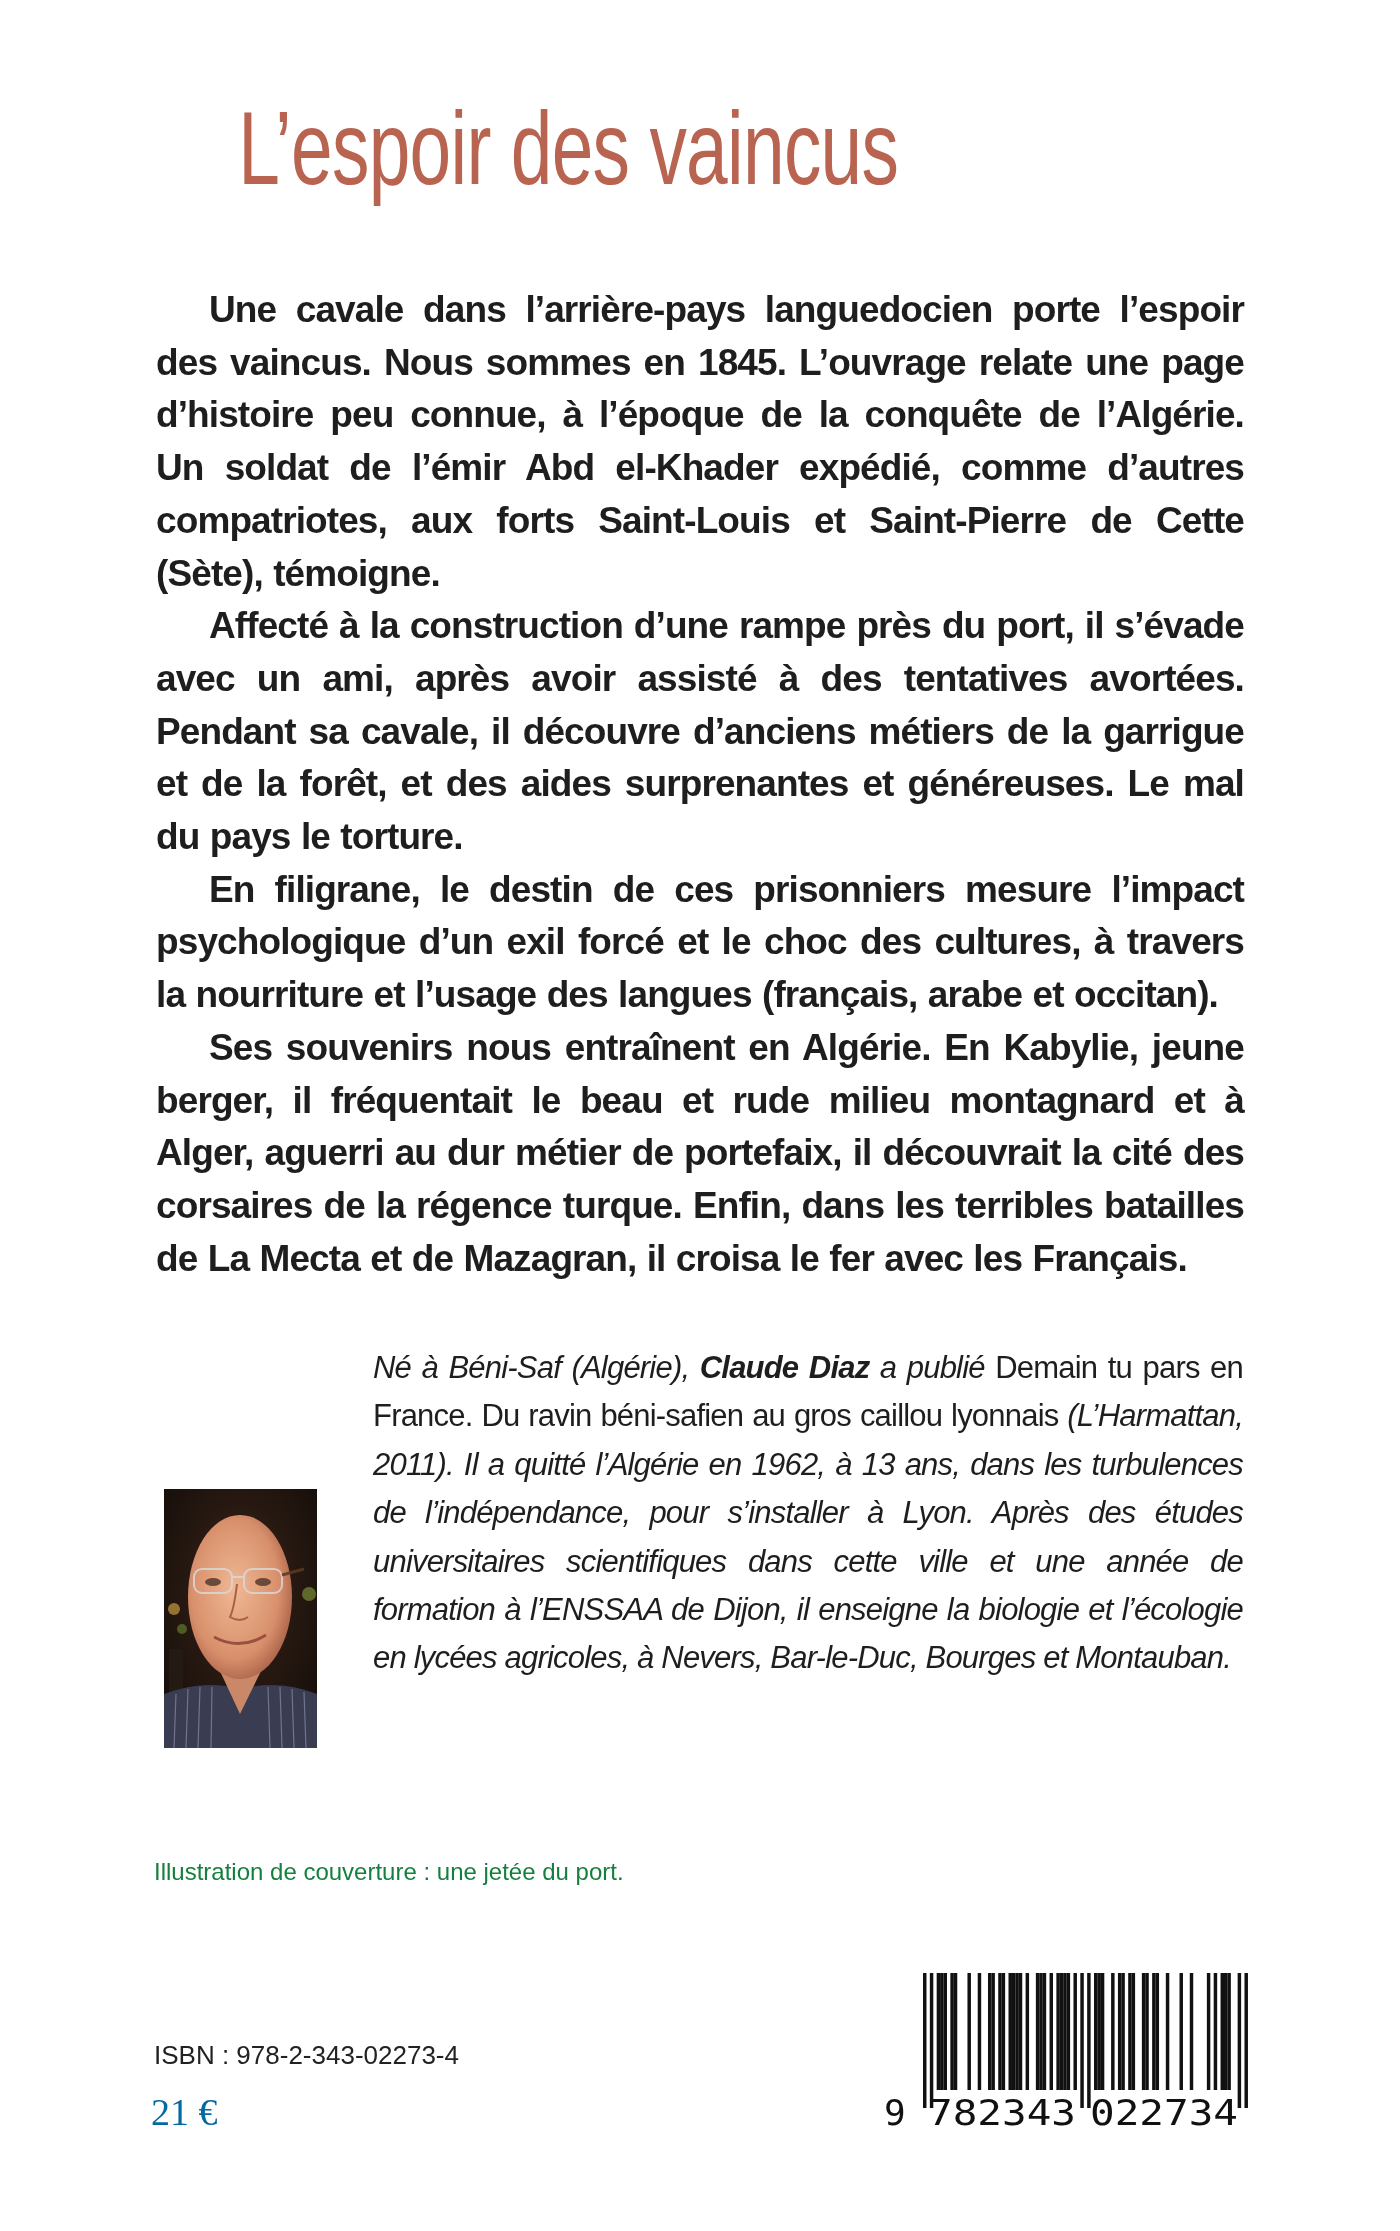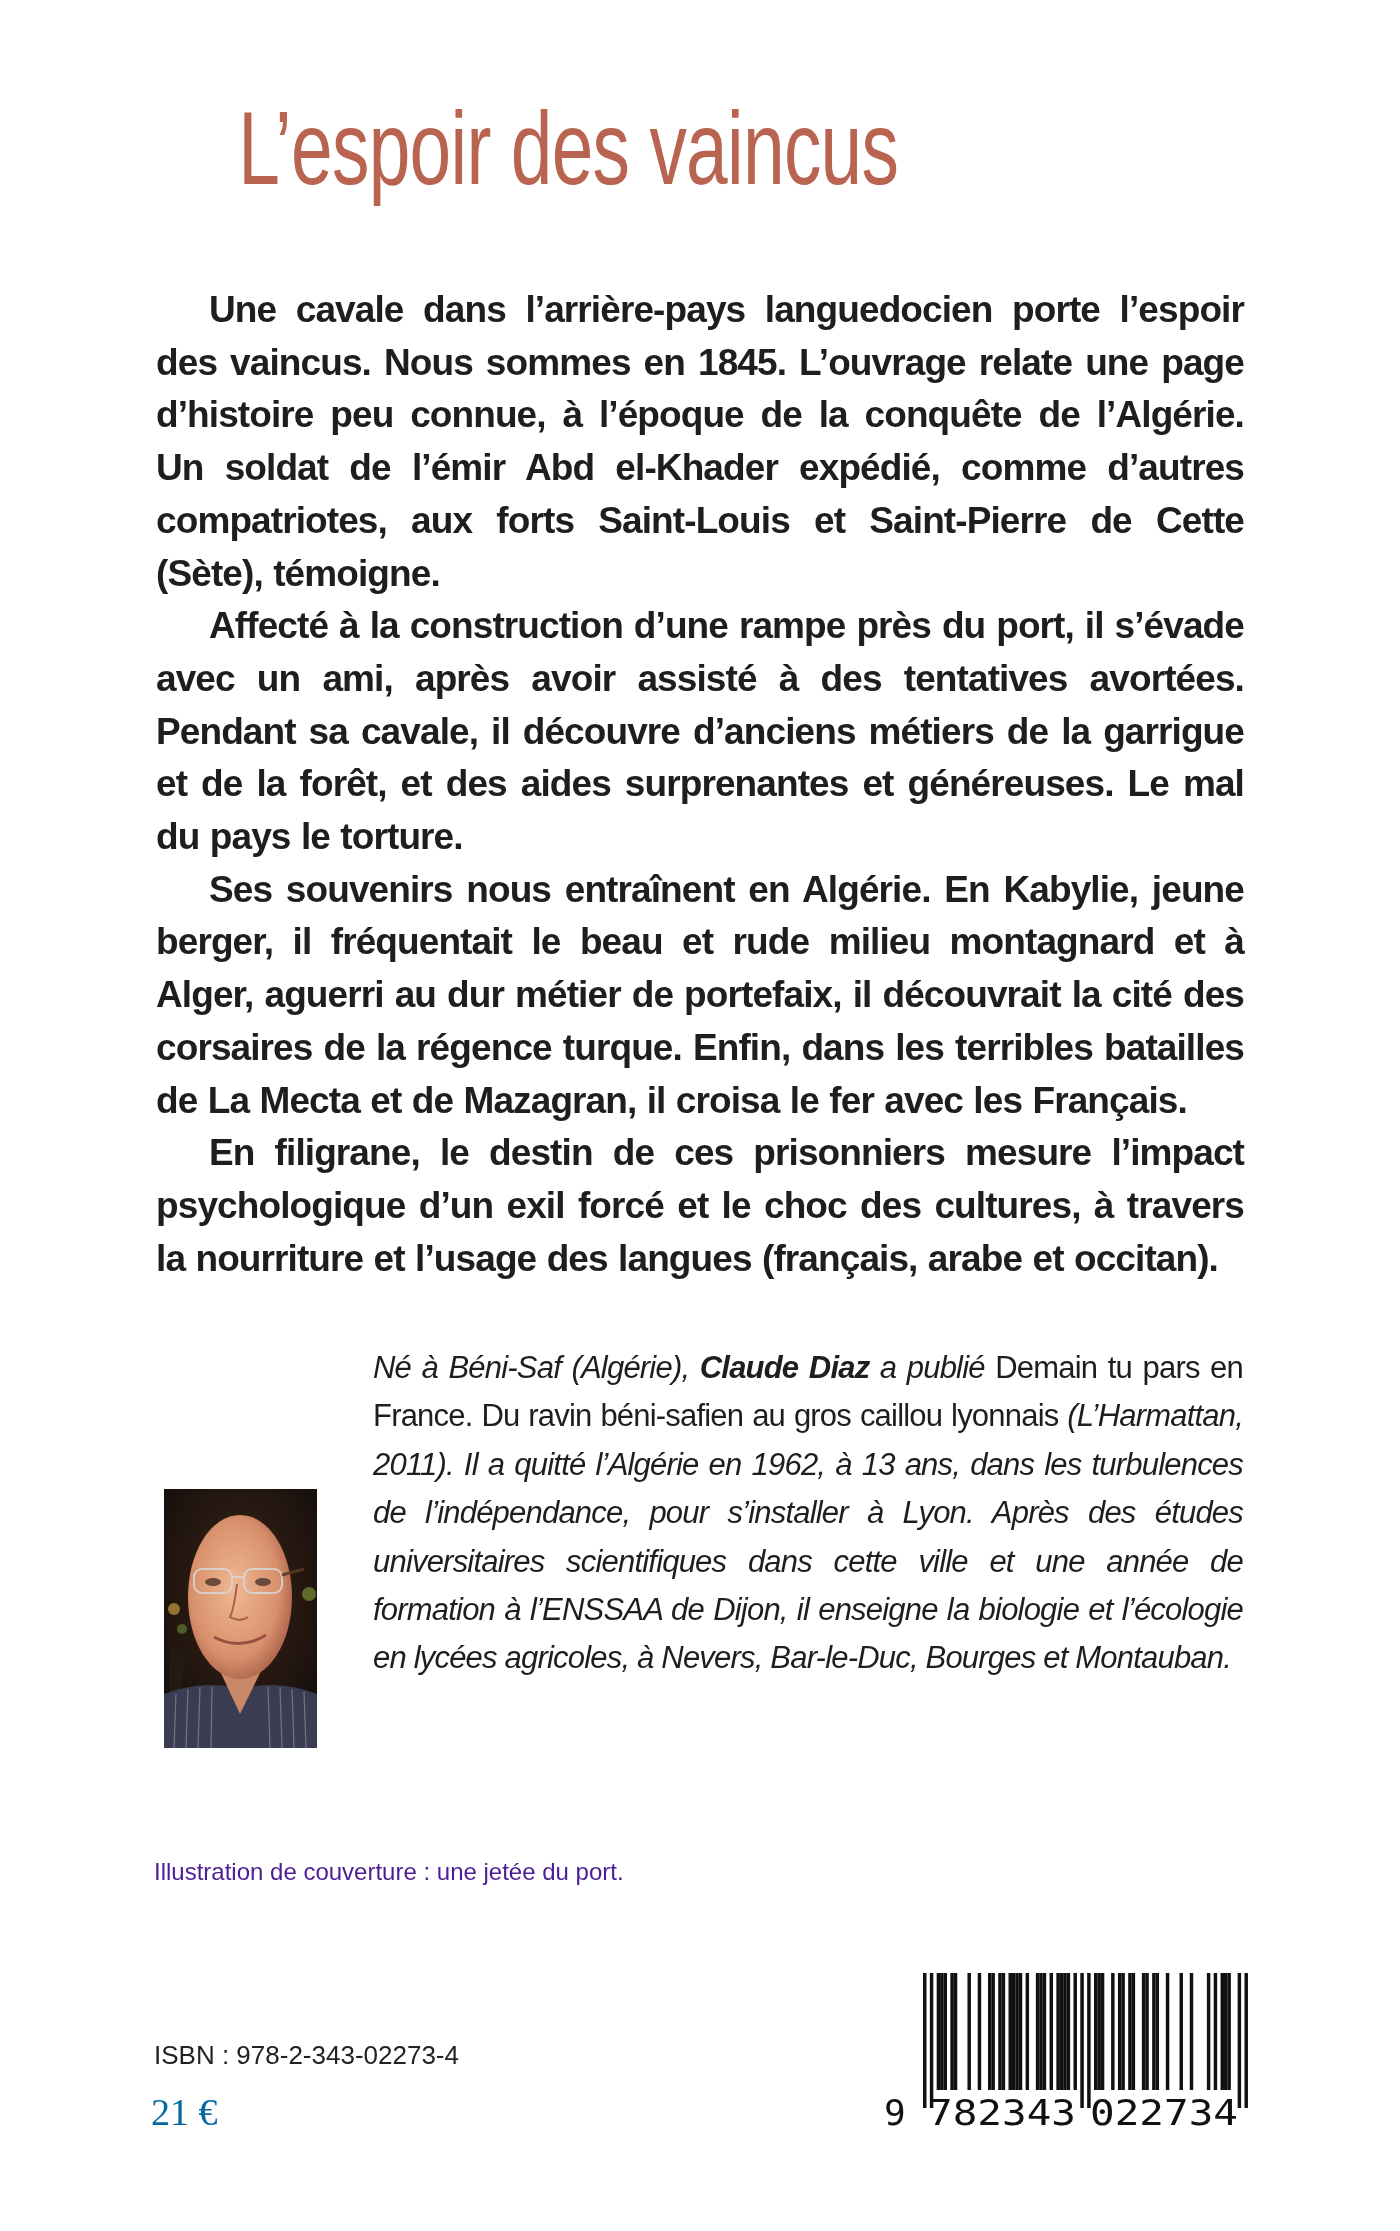--- a/index.html
+++ b/index.html
@@ -22,41 +22,41 @@
     position: absolute; left: 164px; top: 1489px; width: 153px; height: 259px;
     overflow: hidden; background: #1b1410;
   }
   .bio-text {
     position: absolute; left: 373px; top: 1344px; width: 870px;
     font-size: 31px; line-height: 48.4px; text-align: justify; letter-spacing: -0.8px;
   }
   .bio-text .it { font-style: italic; }
   .bio-text .bold { font-weight: bold; font-style: italic; }
   .caption {
-    position: absolute; left: 154px; top: 1858px; font-size: 24px; color: #4c1d95;
+    position: absolute; left: 154px; top: 1858px; font-size: 24px; color: #15803d;
   }
   .isbn {
     position: absolute; left: 154px; top: 2040px; font-size: 26px; color: #222;
   }
   .price {
     position: absolute; left: 151px; top: 2090px; font-size: 38px; color: #0369a1;
     font-family: "Liberation Serif", "DejaVu Serif", serif;
   }
   .barcode { position: absolute; left: 880px; top: 1965px; width: 380px; height: 170px; }
 </style>
 </head>
 <body>
 
 <div class="title"><span>L’espoir des vaincus</span></div>
 
 <div class="body-text">
   <p class="para">Une cavale dans l’arrière-pays languedocien porte l’espoir des vaincus. Nous sommes en 1845. L’ouvrage relate une page d’histoire peu connue, à l’époque de la conquête de l’Algérie. Un soldat de l’émir Abd el-Khader expédié, comme d’autres compatriotes, aux forts Saint-Louis et Saint-Pierre de Cette (Sète), témoigne.</p>
   <p class="para">Affecté à la construction d’une rampe près du port, il s’évade avec un ami, après avoir assisté à des tentatives avortées. Pendant sa cavale, il découvre d’anciens métiers de la garrigue et de la forêt, et des aides surprenantes et généreuses. Le mal du pays le torture.</p>
+  <p class="para">En filigrane, le destin de ces prisonniers mesure l’impact psychologique d’un exil forcé et le choc des cultures, à travers la nourriture et l’usage des langues (français, arabe et occitan).</p>
   <p class="para">Ses souvenirs nous entraînent en Algérie. En Kabylie, jeune berger, il fréquentait le beau et rude milieu montagnard et à Alger, aguerri au dur métier de portefaix, il découvrait la cité des corsaires de la régence turque. Enfin, dans les terribles batailles de La Mecta et de Mazagran, il croisa le fer avec les Français.</p>
-  <p class="para">En filigrane, le destin de ces prisonniers mesure l’impact psychologique d’un exil forcé et le choc des cultures, à travers la nourriture et l’usage des langues (français, arabe et occitan).</p>
 </div>
 
 <div class="bio-photo" title="Portrait de Claude Diaz">
   <svg width="153" height="259" viewBox="0 0 153 259">
     <defs>
       <radialGradient id="bg" cx="0.5" cy="0.4" r="0.8">
         <stop offset="0" stop-color="#3a2418"></stop>
         <stop offset="1" stop-color="#0e0a08"></stop>
       </radialGradient>
       <radialGradient id="face" cx="0.45" cy="0.45" r="0.6">

